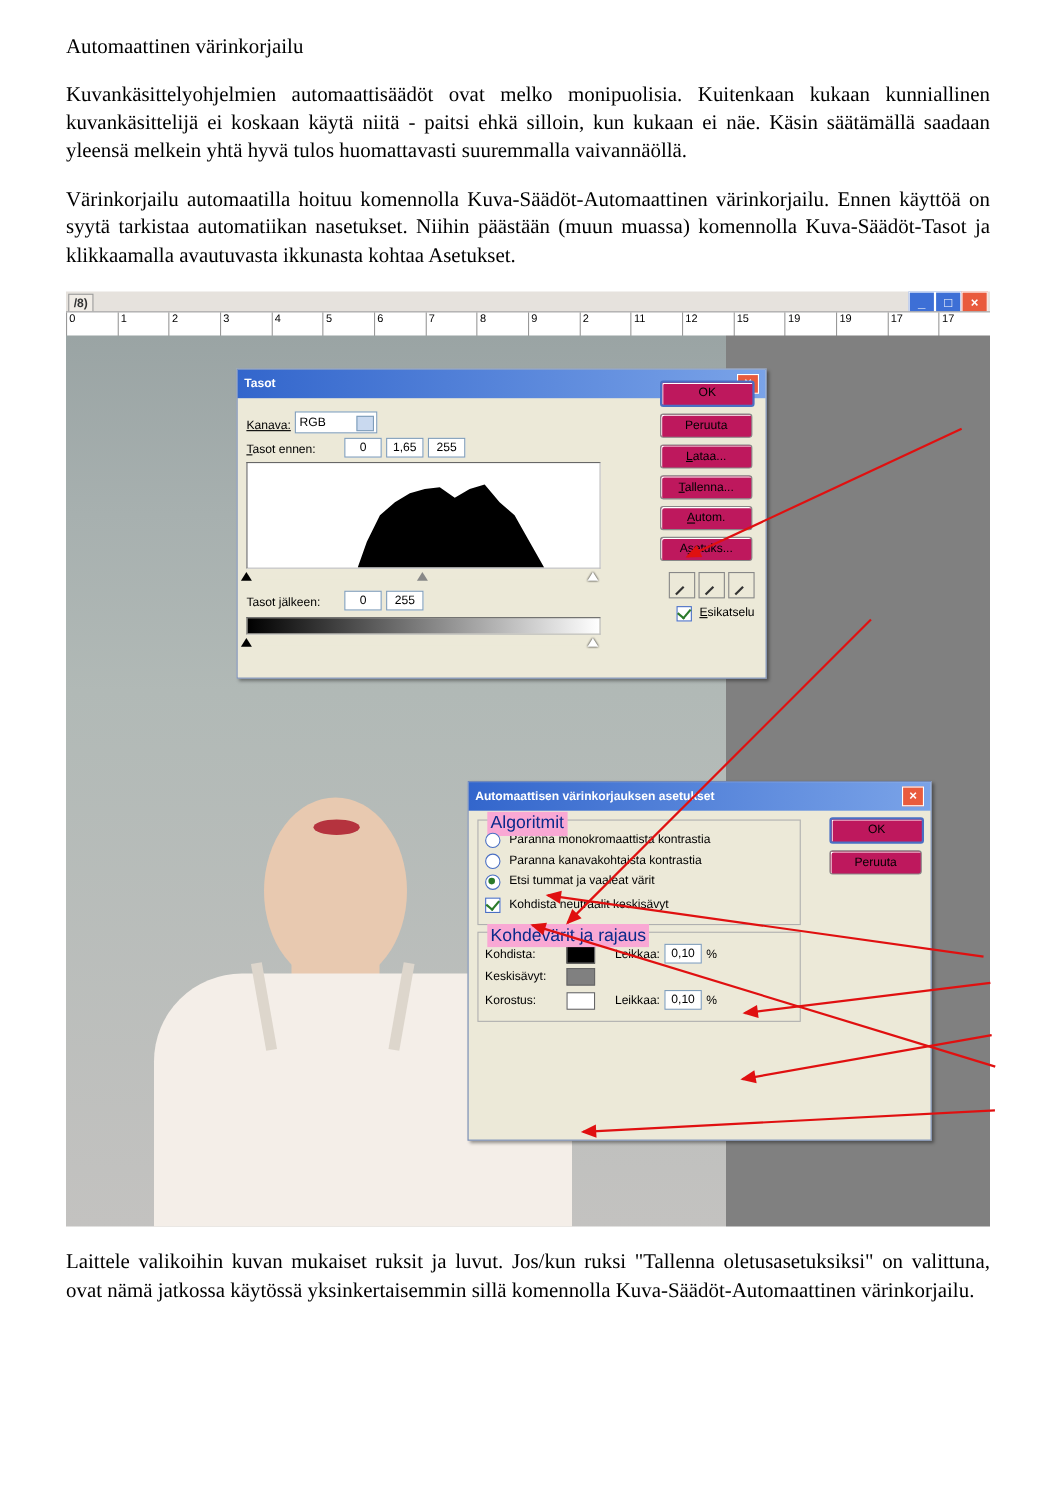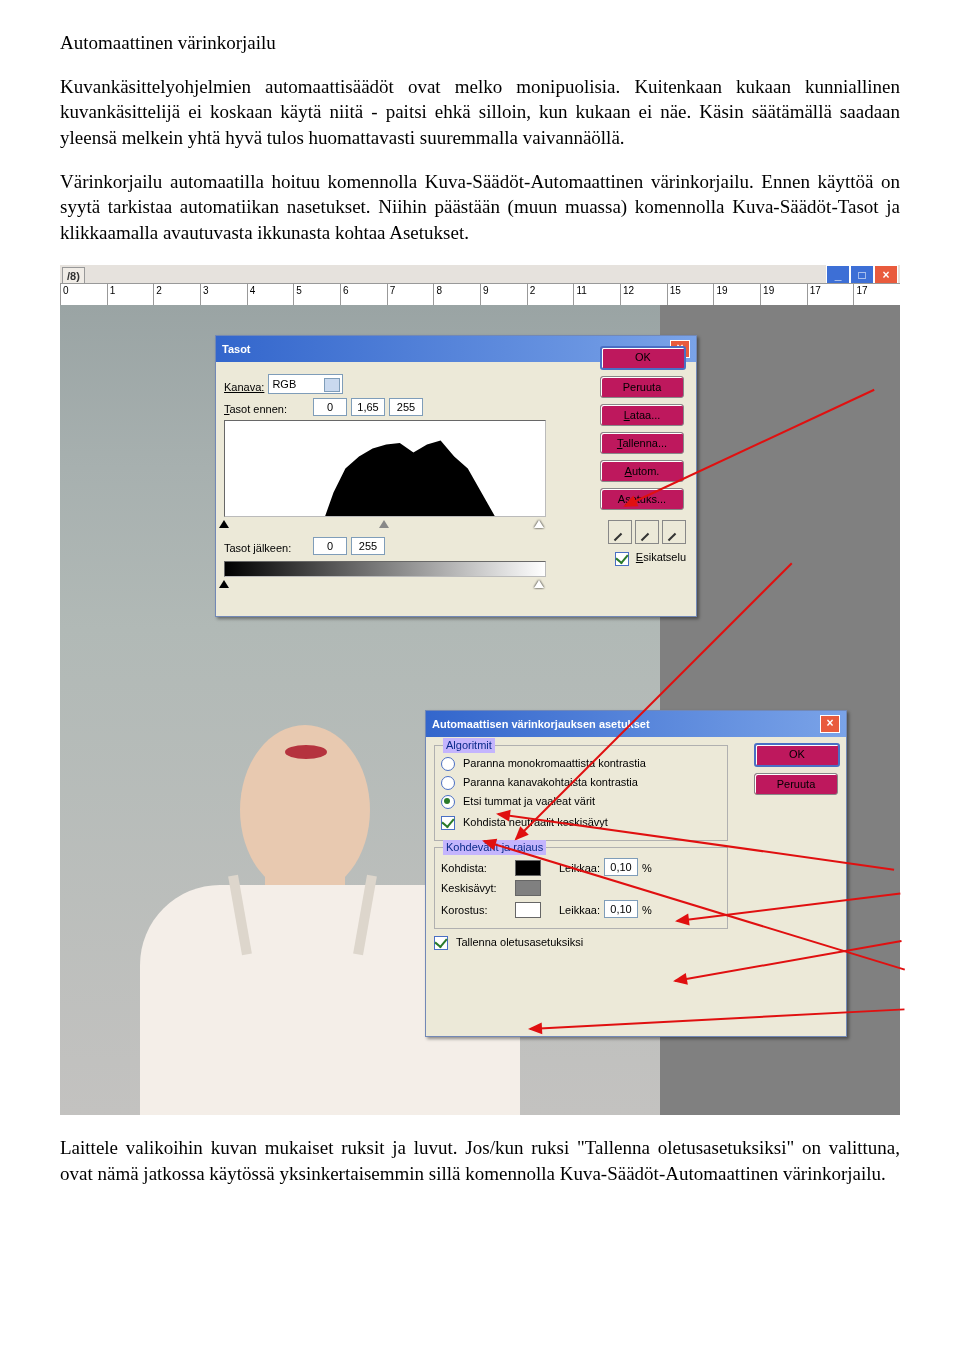--- a/index.html
+++ b/index.html
@@ -167,24 +167,24 @@
   }
   .group {
     border:1px solid #b0b0b0;
     padding:6px;
     margin-bottom:6px;
     position:relative;
   }
   .group-title {
     position:absolute;
     top:-8px; left:8px;
-    background:#c4b5fd;
+    background:#f9a8d4;
     padding:0 3px;
     color:#0a2a8a;
-    font-size:11px;
+    font-size:16px;
   }
   .inline-row {
     display:flex;
     align-items:flex-end;
     gap:4px;
     margin:4px 0;
   }
   .num-input {
     width:32px;height:16px;
     border:1px solid #7f9db9;
@@ -478,24 +478,20 @@
         </div>
         <div class="inline-row">
           <span style="width:70px">Korostus:</span>
           <span class="swatch" style="background:#fff"></span>
           <span style="width:10px"></span>
           <span>Leikkaa:</span>
           <div class="num-input">0,10</div>
           <span>%</span>
         </div>
       </div>
-      <div class="inline-row">
-          <span class="chk checked"></span>
-          <span>Tallenna oletusasetuksiksi</span>
-        </div>
       <div style="position:absolute; right:6px; top:6px; display:flex; flex-direction:column;">
         <div class="btn default">OK</div>
         <div class="btn">Peruuta</div>
       </div>
     </div>
   </div>
 
   <div class="arrow" style="left:565px; top:240px; width:275px; transform:rotate(-25deg);"></div>
   <div class="arrow" style="left:456px; top:573px; width:390px; transform:rotate(-45deg);"></div>
   <div class="arrow" style="left:424px; top:575px; width:440px; transform:rotate(17deg);"></div>

